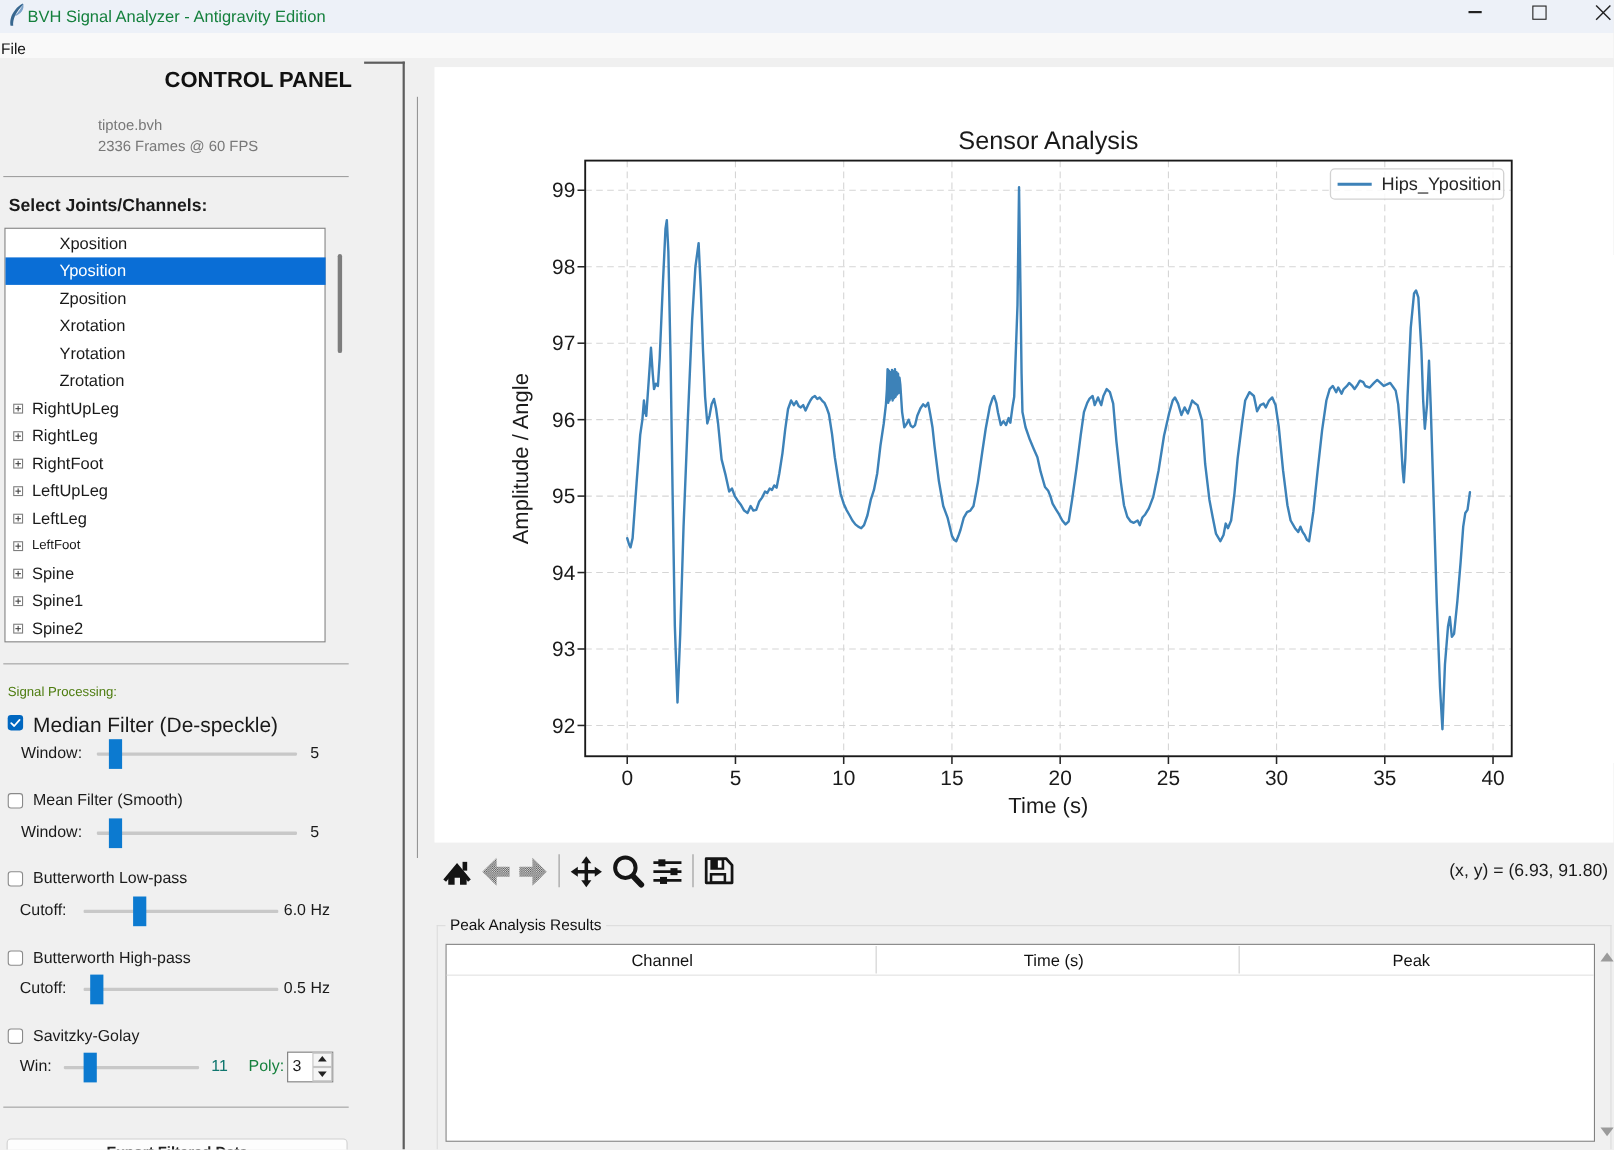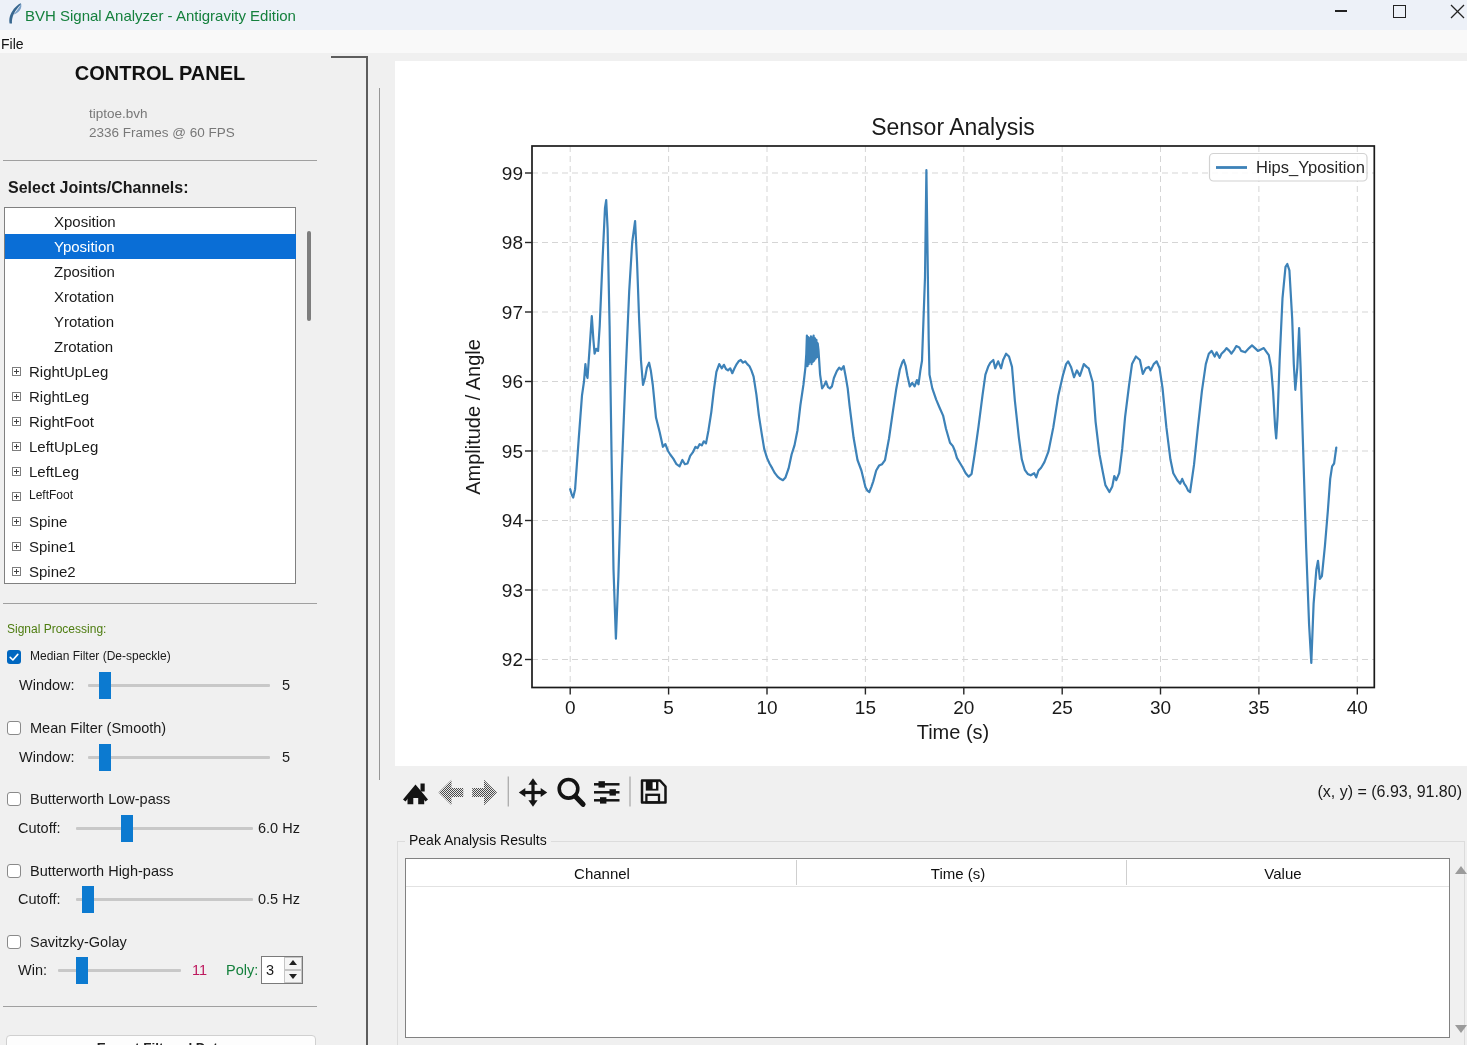--- a/index.html
+++ b/index.html
@@ -89,21 +89,21 @@
 <polyline points="570.2,489.2 571.8,494.8 573.2,497.6 575.1,489.2 578.7,439.2 582.0,395.4 584.0,381.5 585.4,364.1 586.5,374.6 587.5,378.0 589.7,346.8 591.8,316.2 593.4,339.8 594.6,353.7 596.2,348.8 598.1,350.9 599.7,325.9 602.7,256.4 605.0,207.8 606.2,200.1 607.6,228.6 609.6,325.9 611.5,451.0 613.5,569.2 615.9,638.7 618.4,576.1 621.4,478.8 625.3,381.5 629.2,291.2 632.2,242.5 635.1,221.0 637.1,263.3 639.1,318.9 641.0,360.7 643.0,385.0 645.0,378.0 646.9,367.6 649.1,362.7 650.9,371.1 652.8,385.0 656.0,417.6 659.7,432.2 662.9,446.8 665.4,444.1 668.0,451.0 670.2,454.5 673.3,458.6 676.5,464.2 679.6,466.3 682.4,460.0 684.9,464.2 687.5,463.5 690.2,455.9 692.8,452.4 695.5,446.8 697.5,448.2 699.7,444.1 701.8,445.4 703.8,441.3 706.0,443.4 708.5,430.2 711.3,412.1 713.8,390.5 716.4,371.8 719.2,364.1 721.7,368.3 723.9,364.8 726.0,369.0 728.0,370.4 730.2,368.3 732.3,373.2 734.5,368.3 736.7,364.1 738.6,361.3 740.8,360.0 743.0,362.7 745.1,361.3 747.3,364.1 749.5,366.2 751.4,370.4 753.6,376.6 756.4,394.7 758.9,415.6 761.7,433.6 764.2,448.9 767.0,457.9 769.5,463.5 772.3,468.4 774.9,473.2 777.6,476.7 780.2,478.8 782.9,480.2 785.5,477.4 788.6,468.4 791.6,454.5 794.5,445.4 797.5,430.2 800.4,405.1 803.4,385.0 805.4,367.6 806.3,353.7 806.9,335.6 807.5,366.2 808.1,337.0 808.7,364.1 809.5,338.4 810.1,362.0 810.9,336.3 811.5,364.1 812.2,337.7 812.8,362.0 813.6,335.6 814.2,360.7 815.0,338.4 815.6,358.6 816.4,339.8 817.0,357.2 817.7,343.3 818.5,350.2 820.1,374.6 822.1,388.4 824.4,385.0 826.0,381.5 828.0,387.1 829.9,388.4 831.9,386.4 833.9,378.0 836.8,371.1 839.2,367.6 841.4,369.7 843.7,366.2 845.7,376.6 847.7,388.4 849.6,405.8 853.6,437.8 857.5,460.0 861.4,470.5 865.4,487.1 867.3,490.6 869.3,492.0 871.3,487.1 873.2,481.6 876.2,470.5 879.1,465.6 882.1,464.2 885.0,460.0 889.0,438.5 892.9,411.4 896.1,389.8 899.8,369.7 902.4,362.0 903.7,360.0 905.7,366.2 907.3,375.2 909.8,386.4 912.2,382.9 914.6,386.4 916.9,380.1 918.5,384.3 920.5,369.7 922.0,360.7 925.0,277.2 926.4,170.2 927.6,256.4 928.7,339.8 929.5,374.6 932.3,388.4 936.2,399.6 939.4,407.2 943.1,415.6 946.0,428.8 950.0,442.7 952.9,446.1 954.9,451.0 956.9,457.9 959.8,462.8 962.8,467.7 965.7,473.2 968.7,476.7 971.6,473.9 974.6,454.5 978.5,426.7 982.5,395.4 985.4,374.6 988.4,366.2 990.3,362.7 993.3,360.0 995.2,368.3 998.2,361.3 1001.1,368.3 1003.1,360.0 1006.1,353.7 1009.0,356.5 1012.0,366.9 1014.9,401.0 1018.9,437.8 1021.8,459.3 1024.8,469.8 1027.7,473.9 1030.7,475.3 1034.2,473.2 1036.2,477.4 1038.5,470.5 1041.1,467.7 1044.4,462.1 1048.4,451.7 1053.3,427.4 1058.2,396.1 1063.1,374.6 1066.1,364.1 1068.1,361.3 1071.0,366.9 1074.0,377.3 1076.9,370.4 1079.9,375.9 1083.8,364.1 1086.7,366.9 1088.7,368.3 1092.7,382.2 1095.6,421.8 1099.5,454.5 1102.5,470.5 1105.4,485.1 1109.4,492.0 1112.3,486.4 1114.3,476.0 1116.3,480.2 1119.2,473.2 1122.2,448.9 1125.1,416.9 1129.1,385.0 1132.0,364.1 1135.9,356.5 1139.9,360.0 1142.8,373.9 1145.8,368.3 1148.7,366.9 1150.7,370.4 1153.7,364.1 1156.6,361.3 1159.6,368.3 1162.5,387.8 1166.4,427.4 1170.4,459.3 1173.3,473.2 1177.3,480.2 1180.2,483.7 1182.2,478.8 1184.2,483.7 1186.1,486.4 1188.1,490.6 1190.1,492.0 1194.0,464.9 1197.9,427.4 1201.9,391.2 1205.8,364.1 1208.8,353.7 1211.7,350.9 1214.7,356.5 1216.6,352.3 1219.6,357.9 1221.5,353.7 1224.5,350.9 1226.5,348.1 1229.4,350.9 1231.4,353.7 1234.3,349.5 1236.3,346.1 1239.3,347.4 1241.2,350.9 1245.2,352.3 1249.1,348.1 1252.0,345.4 1255.0,348.1 1257.9,350.9 1260.9,349.5 1263.8,348.1 1266.8,352.3 1268.8,355.1 1271.1,367.6 1273.1,391.9 1275.1,426.7 1276.2,438.5 1277.6,416.2 1279.6,360.7 1282.5,298.1 1285.5,266.8 1287.3,264.0 1289.4,270.3 1292.2,318.9 1293.8,364.1 1295.3,389.8 1297.3,367.6 1299.1,328.0 1300.6,367.6 1303.2,451.0 1306.2,548.3 1309.1,624.8 1311.3,663.0 1313.6,603.9 1316.4,569.2 1318.0,560.8 1319.9,578.9 1321.9,576.1 1324.9,546.2 1327.8,511.5 1330.2,478.8 1332.1,466.3 1334.1,463.5 1336.3,447.5" fill="none" stroke="#3d82b8" stroke-width="2.2" stroke-linejoin="round" stroke-linecap="round"></polyline>
 <rect x="1209.5" y="153.5" width="157.5" height="27.5" rx="4" fill="#ffffff" fill-opacity="0.85" stroke="#d2d2d2" stroke-width="1.2"></rect>
 <line x1="1216" y1="167.5" x2="1247" y2="167.5" stroke="#3d82b8" stroke-width="2.8"></line>
 <text x="1256" y="173" style="font:16.5px 'Liberation Sans',sans-serif;fill:#262626">Hips_Yposition</text>
 </svg>
 
 <div class="abs" style="left:331px;top:55.5px;width:37px;height:2.4px;background:#5d5d5d"></div>
 <div class="abs" style="left:365.6px;top:55.5px;width:2.4px;height:989.5px;background:#5d5d5d"></div>
 <div class="abs" style="left:378.6px;top:88px;width:1.6px;height:692px;background:#969696"></div>
 
-<div class="abs" style="left:0;top:62px;width:320px;height:20px;text-align:center;font-size:20px;font-weight:bold;color:#111">CONTROL PANEL</div>
+<div class="abs" style="left:0;top:62px;width:320px;height:20px;text-align:right;font-size:20px;font-weight:bold;color:#111">CONTROL PANEL</div>
 <div class="abs" style="left:89px;top:104px;font-size:13.5px;color:#787878;line-height:19px">tiptoe.bvh<br>2336 Frames @ 60 FPS</div>
 <div class="abs" style="left:3px;top:160px;width:314px;height:1px;background:#a0a0a0"></div>
 <div class="abs" style="left:8px;top:179px;font-size:16px;font-weight:bold;color:#1a1a1a">Select Joints/Channels:</div>
 
 <div class="abs" style="left:3.5px;top:206.5px;width:292.5px;height:377px;background:#fff;border:1px solid #808080;box-sizing:border-box"></div>
 <div style="position:absolute;left:54px;top:213px;font-size:15px;color:#1a1a1a">Xposition</div>
 <div style="position:absolute;left:4.5px;top:234px;width:291px;height:25px;background:#0a6ed6"></div>
 <div style="position:absolute;left:54px;top:238px;font-size:15px;color:#ffffff">Yposition</div>
 <div style="position:absolute;left:54px;top:263px;font-size:15px;color:#1a1a1a">Zposition</div>
 <div style="position:absolute;left:54px;top:288px;font-size:15px;color:#1a1a1a">Xrotation</div>
@@ -145,21 +145,21 @@
 <div style="position:absolute;left:14px;top:571.0px;width:5px;height:1px;background:#444"></div>
 <div style="position:absolute;left:16px;top:569.0px;width:1px;height:5px;background:#444"></div>
 <div style="position:absolute;left:29px;top:563px;font-size:15px;color:#1a1a1a">Spine2</div>
 <div class="abs" style="left:306.5px;top:231px;width:4.5px;height:90px;background:#7d7d7d;border-radius:2px"></div>
 <div class="abs" style="left:3px;top:603px;width:314px;height:1px;background:#a0a0a0"></div>
 <div style="position:absolute;left:7px;top:622px;font-size:12px;font-weight:normal;color:#4d7c0f">Signal Processing:</div>
 <div style="position:absolute;left:7px;top:650px;width:14px;height:14px;background:#0067c0;border-radius:3px"></div>
 <svg style="position:absolute;left:7px;top:650px" width="14" height="14">
     <polyline points="3.2,7.4 5.9,10 10.8,4.4" fill="none" stroke="#fff" stroke-width="1.6" stroke-linecap="round" stroke-linejoin="round"></polyline>
   </svg>
-<div style="position:absolute;left:30px;top:649px;font-size:12px;color:#1a1a1a">Median Filter (De-speckle)</div>
+<div style="position:absolute;left:30px;top:649px;font-size:19px;color:#1a1a1a">Median Filter (De-speckle)</div>
 <div style="position:absolute;left:19px;top:677.0px;font-size:14.5px;color:#1a1a1a">Window:</div>
 <div style="position:absolute;left:88px;top:684.0px;width:182px;height:3px;background:#c8c8c8;border-radius:1px"></div>
 <div style="position:absolute;left:98.5px;top:672.0px;width:12px;height:27px;background:#0c7ad0"></div>
 <div style="position:absolute;left:282px;top:677.0px;font-size:14.5px;color:#1a1a1a">5</div>
 <div style="position:absolute;left:7px;top:721px;width:14px;height:14px;background:#fff;border:1px solid #8a8a8a;border-radius:3px;box-sizing:border-box"></div>
 <div style="position:absolute;left:30px;top:720px;font-size:14.5px;color:#1a1a1a">Mean Filter (Smooth)</div>
 <div style="position:absolute;left:19px;top:748.5px;font-size:14.5px;color:#1a1a1a">Window:</div>
 <div style="position:absolute;left:88px;top:755.5px;width:182px;height:3px;background:#c8c8c8;border-radius:1px"></div>
 <div style="position:absolute;left:98.5px;top:743.5px;width:12px;height:27px;background:#0c7ad0"></div>
 <div style="position:absolute;left:282px;top:748.5px;font-size:14.5px;color:#1a1a1a">5</div>
@@ -173,21 +173,21 @@
 <div style="position:absolute;left:30px;top:863px;font-size:14.5px;color:#1a1a1a">Butterworth High-pass</div>
 <div style="position:absolute;left:18px;top:891.0px;font-size:14.5px;color:#1a1a1a">Cutoff:</div>
 <div style="position:absolute;left:76px;top:898.0px;width:177px;height:3px;background:#c8c8c8;border-radius:1px"></div>
 <div style="position:absolute;left:81.5px;top:886.0px;width:12px;height:27px;background:#0c7ad0"></div>
 <div style="position:absolute;left:258px;top:891.0px;font-size:14.5px;color:#1a1a1a">0.5 Hz</div>
 <div style="position:absolute;left:7px;top:935px;width:14px;height:14px;background:#fff;border:1px solid #8a8a8a;border-radius:3px;box-sizing:border-box"></div>
 <div style="position:absolute;left:30px;top:934px;font-size:14.5px;color:#1a1a1a">Savitzky-Golay</div>
 <div style="position:absolute;left:18px;top:961.5px;font-size:14.5px;color:#1a1a1a">Win:</div>
 <div style="position:absolute;left:58px;top:968.5px;width:123px;height:3px;background:#c8c8c8;border-radius:1px"></div>
 <div style="position:absolute;left:76.0px;top:956.5px;width:12px;height:27px;background:#0c7ad0"></div>
-<div style="position:absolute;left:192px;top:961.5px;font-size:14.5px;color:#be185d">11</div>
+<div style="position:absolute;left:192px;top:961.5px;font-size:14.5px;color:#0f766e">11</div>
 <div style="position:absolute;left:226px;top:961.5px;font-size:14.5px;color:#15803d">Poly:</div>
 <div style="position:absolute;left:261px;top:956px;width:42px;height:28px;background:#fff;border:1px solid #7a7a7a;box-sizing:border-box"></div>
 <div style="position:absolute;left:266px;top:961.5px;font-size:14.5px;color:#1a1a1a">3</div>
 <div style="position:absolute;left:284px;top:957px;width:18px;height:13px;background:#f5f5f5;border:1px solid #c5c5c5;box-sizing:border-box"></div>
 <div style="position:absolute;left:284px;top:970px;width:18px;height:13px;background:#f5f5f5;border:1px solid #c5c5c5;box-sizing:border-box"></div>
 <div style="position:absolute;left:289px;top:960px;width:0;height:0;border-left:4px solid transparent;border-right:4px solid transparent;border-bottom:5px solid #222"></div>
 <div style="position:absolute;left:289px;top:974px;width:0;height:0;border-left:4px solid transparent;border-right:4px solid transparent;border-top:5px solid #222"></div>
 <div class="abs" style="left:3px;top:1006px;width:314px;height:1px;background:#a0a0a0"></div>
 <div class="abs" style="left:6px;top:1035px;width:310px;height:20px;background:#fdfdfd;border:1px solid #d0d0d0;border-radius:4px;box-sizing:border-box"></div>
 <div class="abs" style="left:6px;top:1039.5px;width:310px;text-align:center;font-size:13.5px;font-weight:bold;color:#222">Export Filtered Data</div>
@@ -239,18 +239,18 @@
 <rect x="646.4" y="794.8" width="12.6" height="7.5" fill="none" stroke="#141414" stroke-width="2.3"></rect>
 </svg>
 <div class="abs" style="left:1150px;top:783px;width:312px;text-align:right;font-size:16px;color:#1a1a1a">(x, y) = (6.93, 91.80)</div>
 
 <div class="abs" style="left:396.5px;top:841px;width:1068px;height:204px;border:1px solid #dcdcdc;border-bottom:none;box-sizing:border-box"></div>
 <div class="abs" style="left:405px;top:832px;background:#f0f0f0;padding:0 4px;font-size:14px;color:#111">Peak Analysis Results</div>
 
 <div class="abs" style="left:405px;top:858px;width:1045px;height:179.5px;background:#fff;border:1px solid #818181;box-sizing:border-box"></div>
 <div class="abs" style="left:460px;top:865px;width:284px;text-align:center;font-size:15px;color:#111">Channel</div>
 <div class="abs" style="left:816px;top:865px;width:284px;text-align:center;font-size:15px;color:#111">Time (s)</div>
-<div class="abs" style="left:1141px;top:865px;width:284px;text-align:center;font-size:15px;color:#111">Value</div>
+<div class="abs" style="left:1141px;top:865px;width:284px;text-align:center;font-size:15px;color:#111">Peak</div>
 <div class="abs" style="left:795.5px;top:860px;width:1px;height:25px;background:#cfcfcf"></div>
 <div class="abs" style="left:1125.5px;top:860px;width:1px;height:25px;background:#cfcfcf"></div>
 <div class="abs" style="left:406px;top:886px;width:1043px;height:1px;background:#e2e2e2"></div>
 
 <div class="abs" style="left:1455px;top:866px;width:0;height:0;border-left:6px solid transparent;border-right:6px solid transparent;border-bottom:8px solid #9b9b9b"></div>
 <div class="abs" style="left:1455px;top:1025px;width:0;height:0;border-left:6px solid transparent;border-right:6px solid transparent;border-top:8px solid #9b9b9b"></div>
 </body></html>

